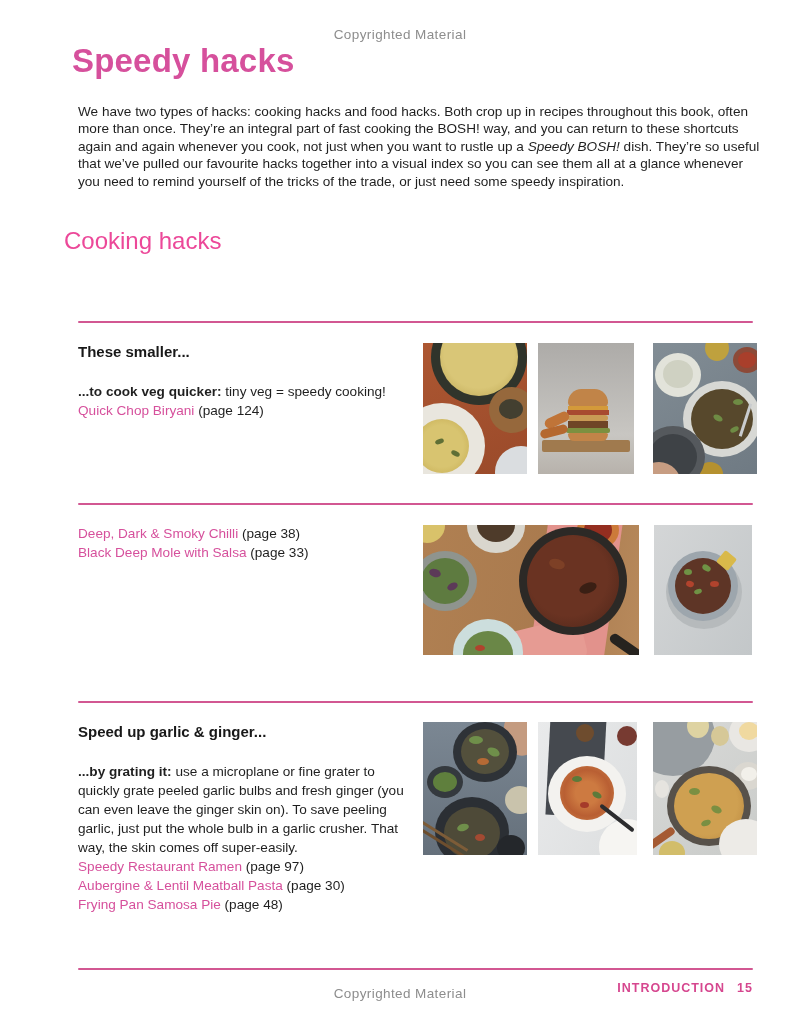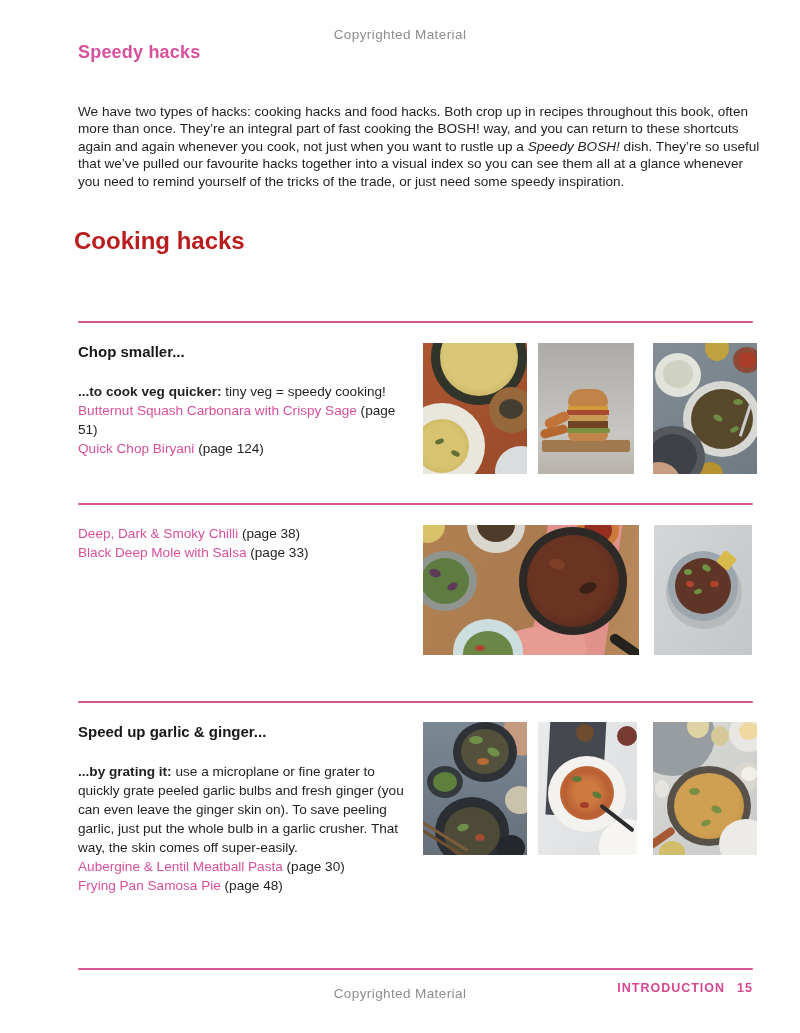--- a/index.html
+++ b/index.html
@@ -2,27 +2,27 @@
 <html><head>
 <meta charset="utf-8">
 <style>
   html,body{margin:0;padding:0;background:#ffffff;}
   .page{position:relative;width:800px;height:1033px;background:#ffffff;overflow:hidden;
         font-family:"Liberation Sans","DejaVu Sans",sans-serif;color:#1f1f1f;}
   .notice{position:absolute;left:0;width:100%;text-align:center;color:#8d8d8d;
           font-size:13.5px;letter-spacing:.4px;}
   #top-notice{top:27px;}
   #bottom-notice{top:986px;}
-  #page-title{position:absolute;left:78px;top:42px;font-size:18px;font-weight:bold;
+  #page-title{position:absolute;left:72px;top:42px;font-size:33px;font-weight:bold;
               color:#d6509c;letter-spacing:.2px;}
   #intro-para{position:absolute;left:78px;top:89px;width:686px;font-size:13.6px;
               line-height:17.6px;}
   #intro-para .it{font-style:italic;}
-  #cooking-hacks-heading{position:absolute;left:74px;top:227px;font-size:24px;
-              font-weight:bold;color:#b91c1c;}
+  #cooking-hacks-heading{position:absolute;left:64px;top:227px;font-size:24px;
+              font-weight:normal;color:#ec4899;}
   #cooking-hacks-sub{position:absolute;left:78px;top:269px;font-size:13.6px;}
   .rule{position:absolute;left:78px;width:675px;height:2px;background:#d25792;border-radius:1px;}
   #rule-1{top:321px;} #rule-2{top:503px;} #rule-3{top:701px;} #rule-footer{top:968px;}
   .sect{position:absolute;left:78px;width:340px;font-size:13.6px;line-height:19px;}
   #sect-1{top:342px;} #sect-2{top:524px;} #sect-3{top:722px;}
   .sect h3{margin:0 0 21px 0;font-size:15px;font-weight:bold;color:#181818;}
   .sect p{margin:0;}
   .sect .recipes{margin:0;}
   .link{color:#d6509c;cursor:pointer;text-decoration:none;}
   .photorow{position:absolute;left:423px;display:flex;}
@@ -47,39 +47,39 @@
   <p id="intro-para"><span>We have two types of hacks: cooking hacks and food hacks. Both crop up in recipes throughout this book, often more than once. They’re an integral part of fast cooking the BOSH! way, and you can return to these shortcuts again and again whenever you cook, not just when you want to rustle up a </span><span class="it">Speedy BOSH!</span><span> dish. They’re so useful that we’ve pulled our favourite hacks together into a visual index so you can see them all at a glance whenever you need to remind yourself of the tricks of the trade, or just need some speedy inspiration.</span></p>
 
   <div id="cooking-hacks-heading">Cooking hacks</div>
 
   <div id="rule-1" class="rule"></div>
   <div id="rule-2" class="rule"></div>
   <div id="rule-3" class="rule"></div>
   <div id="rule-footer" class="rule"></div>
 
   <div id="sect-1" class="sect">
-    <h3>Chop smaller...</h3>
+    <h3>These smaller...</h3>
     <p><b>...to cook veg quicker:</b><span> tiny veg = speedy cooking!</span></p>
     <div class="recipes">
-      <div><a class="link">Butternut Squash Carbonara with Crispy Sage</a><span> (page 51)</span></div>
       <div><a class="link">Quick Chop Biryani</a><span> (page 124)</span></div>
     </div>
   </div>
 
   <div id="sect-2" class="sect">
     <div class="recipes">
       <div><a class="link">Deep, Dark &amp; Smoky Chilli</a><span> (page 38)</span></div>
       <div><a class="link">Black Deep Mole with Salsa</a><span> (page 33)</span></div>
     </div>
   </div>
 
   <div id="sect-3" class="sect">
     <h3>Speed up garlic &amp; ginger...</h3>
     <p><b>...by grating it:</b><span> use a microplane or fine grater to quickly grate peeled garlic bulbs and fresh ginger (you can even leave the ginger skin on). To save peeling garlic, just put the whole bulb in a garlic crusher. That way, the skin comes off super-easily.</span></p>
     <div class="recipes">
+      <div><a class="link">Speedy Restaurant Ramen</a><span> (page 97)</span></div>
       <div><a class="link">Aubergine &amp; Lentil Meatball Pasta</a><span> (page 30)</span></div>
       <div><a class="link">Frying Pan Samosa Pie</a><span> (page 48)</span></div>
     </div>
   </div>
 
   <div id="photos-1" class="photorow">
     <div class="ph" style="width:104px;height:131px;margin-right:11px;background:linear-gradient(160deg,#ad5732,#9a4a2a);">
       <div class="o" style="left:8px;top:-34px;width:96px;height:96px;background:#30342b;"></div>
       <div class="o" style="left:17px;top:-25px;width:78px;height:78px;background:radial-gradient(circle at 50% 45%,#d9c677 0 60%,#b9a24e);"></div>
       <div class="r" style="right:-3px;top:48px;width:16px;height:8px;background:#b33b2a;transform:rotate(20deg);border-radius:3px;"></div>

